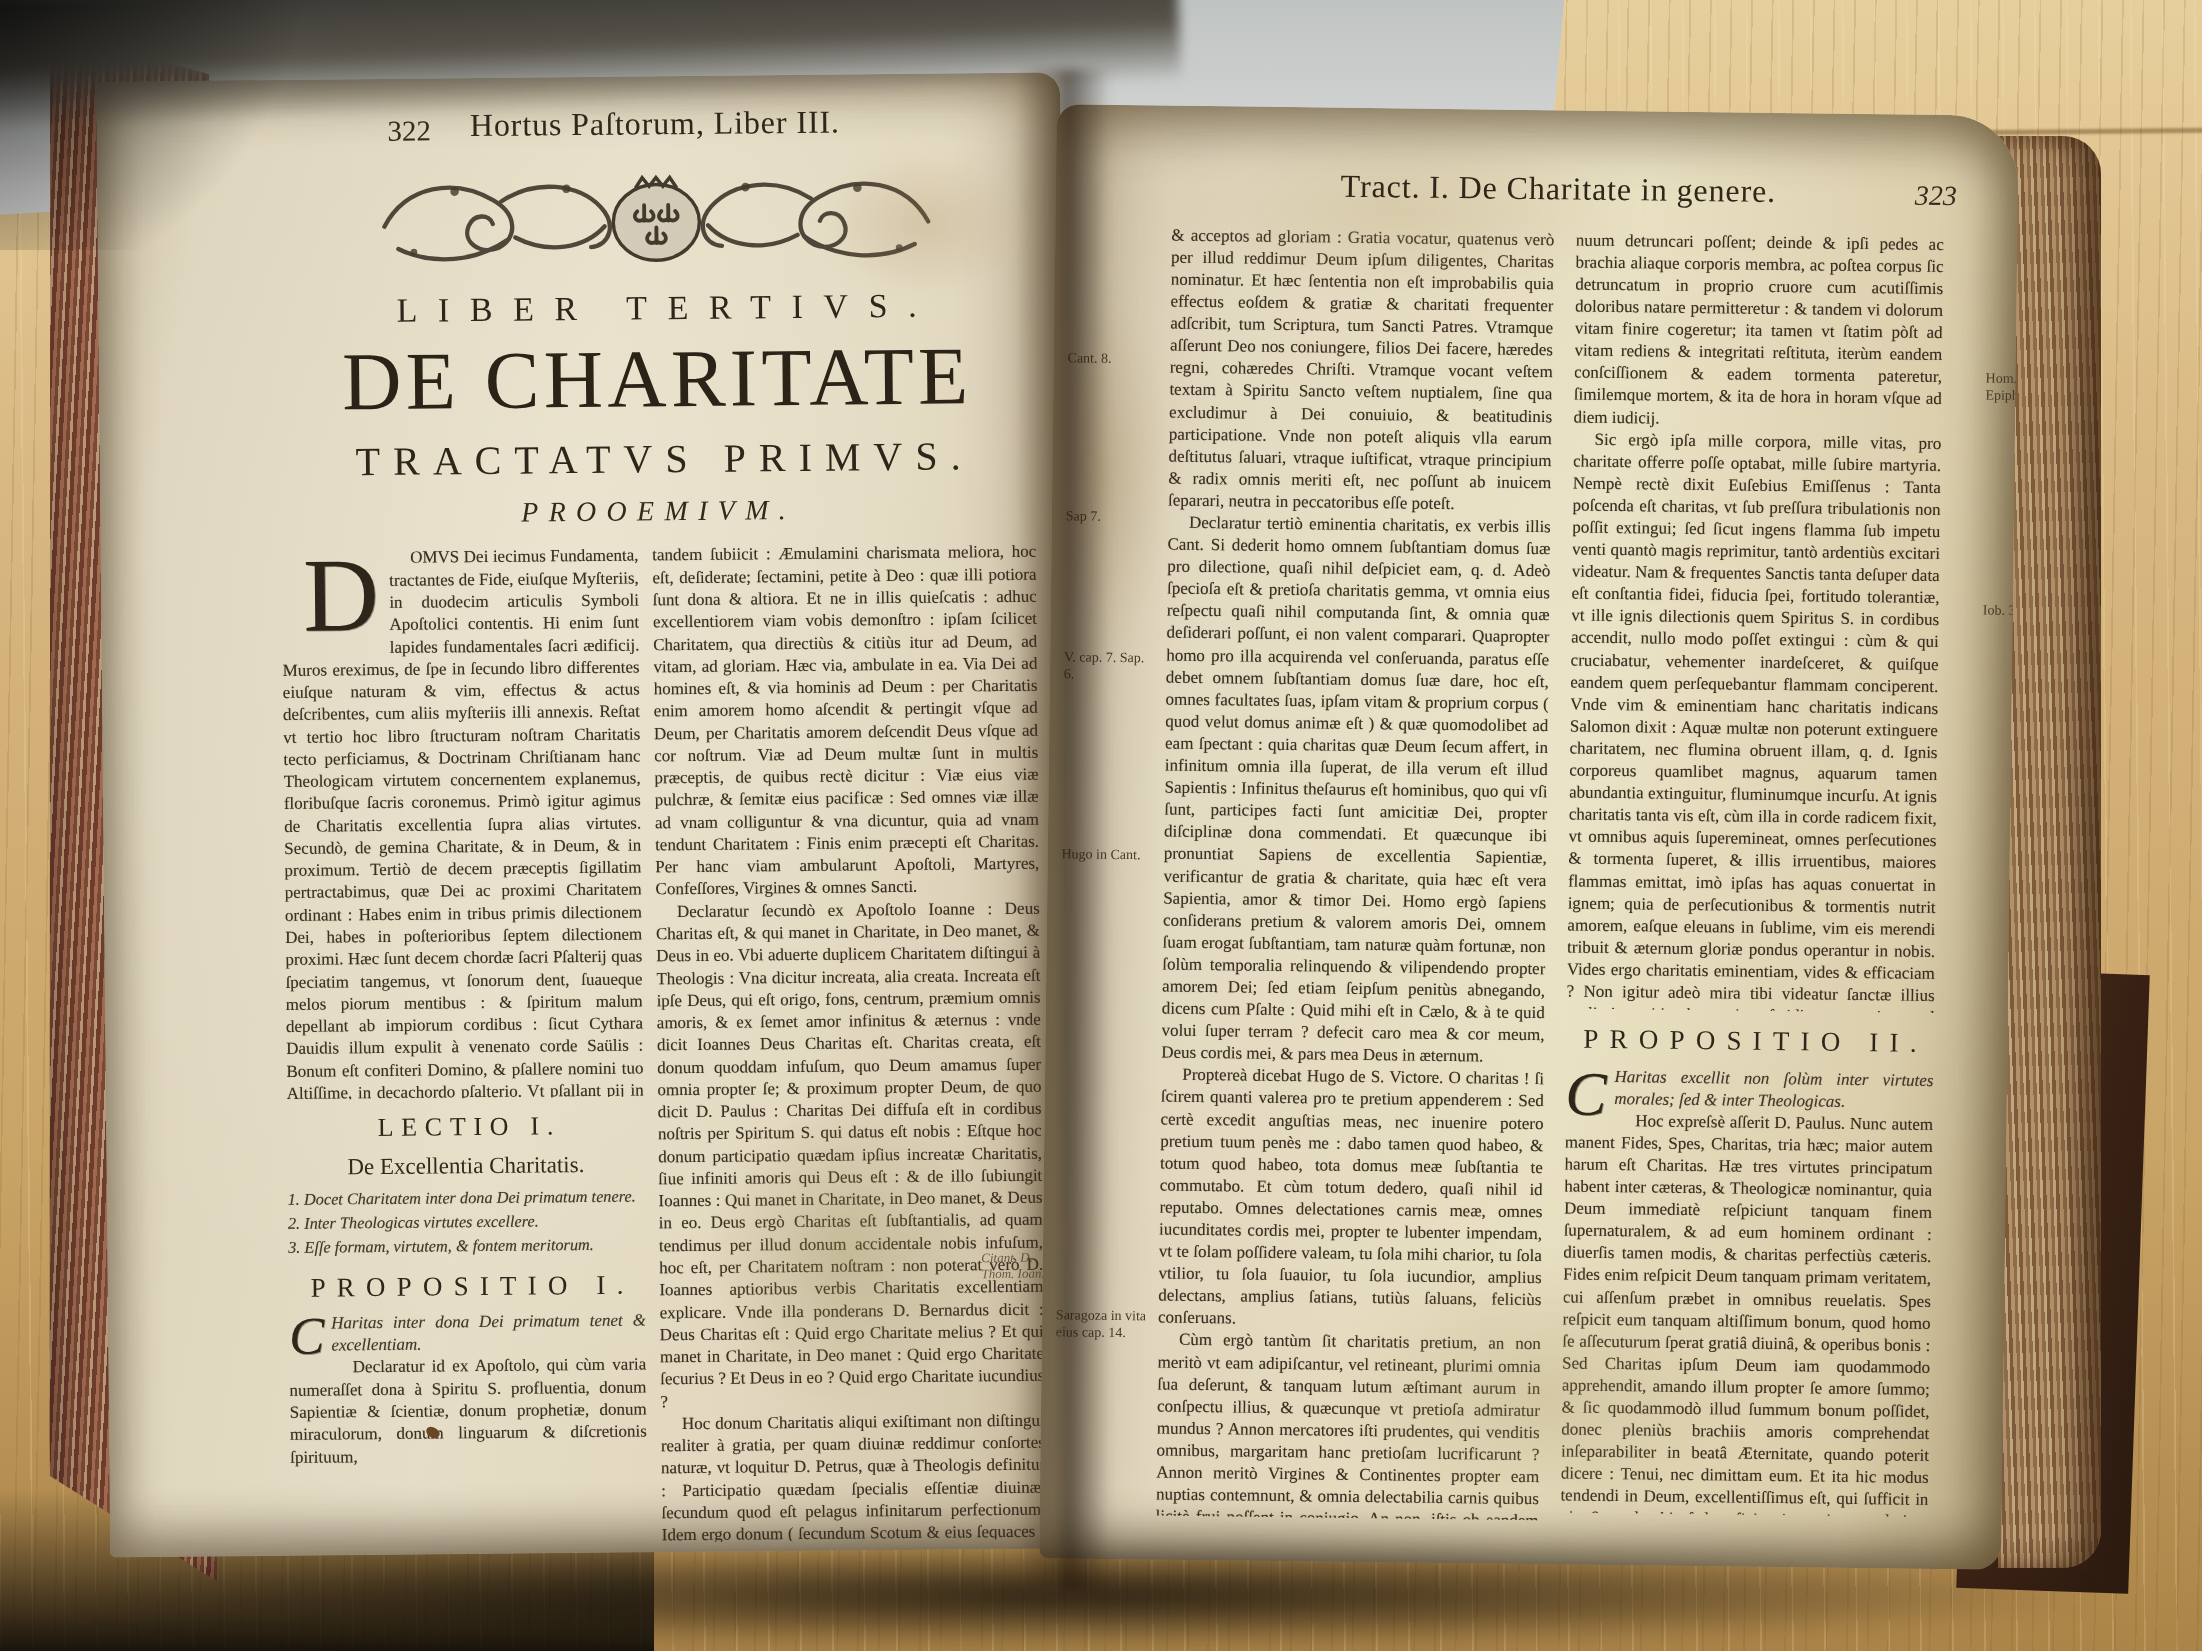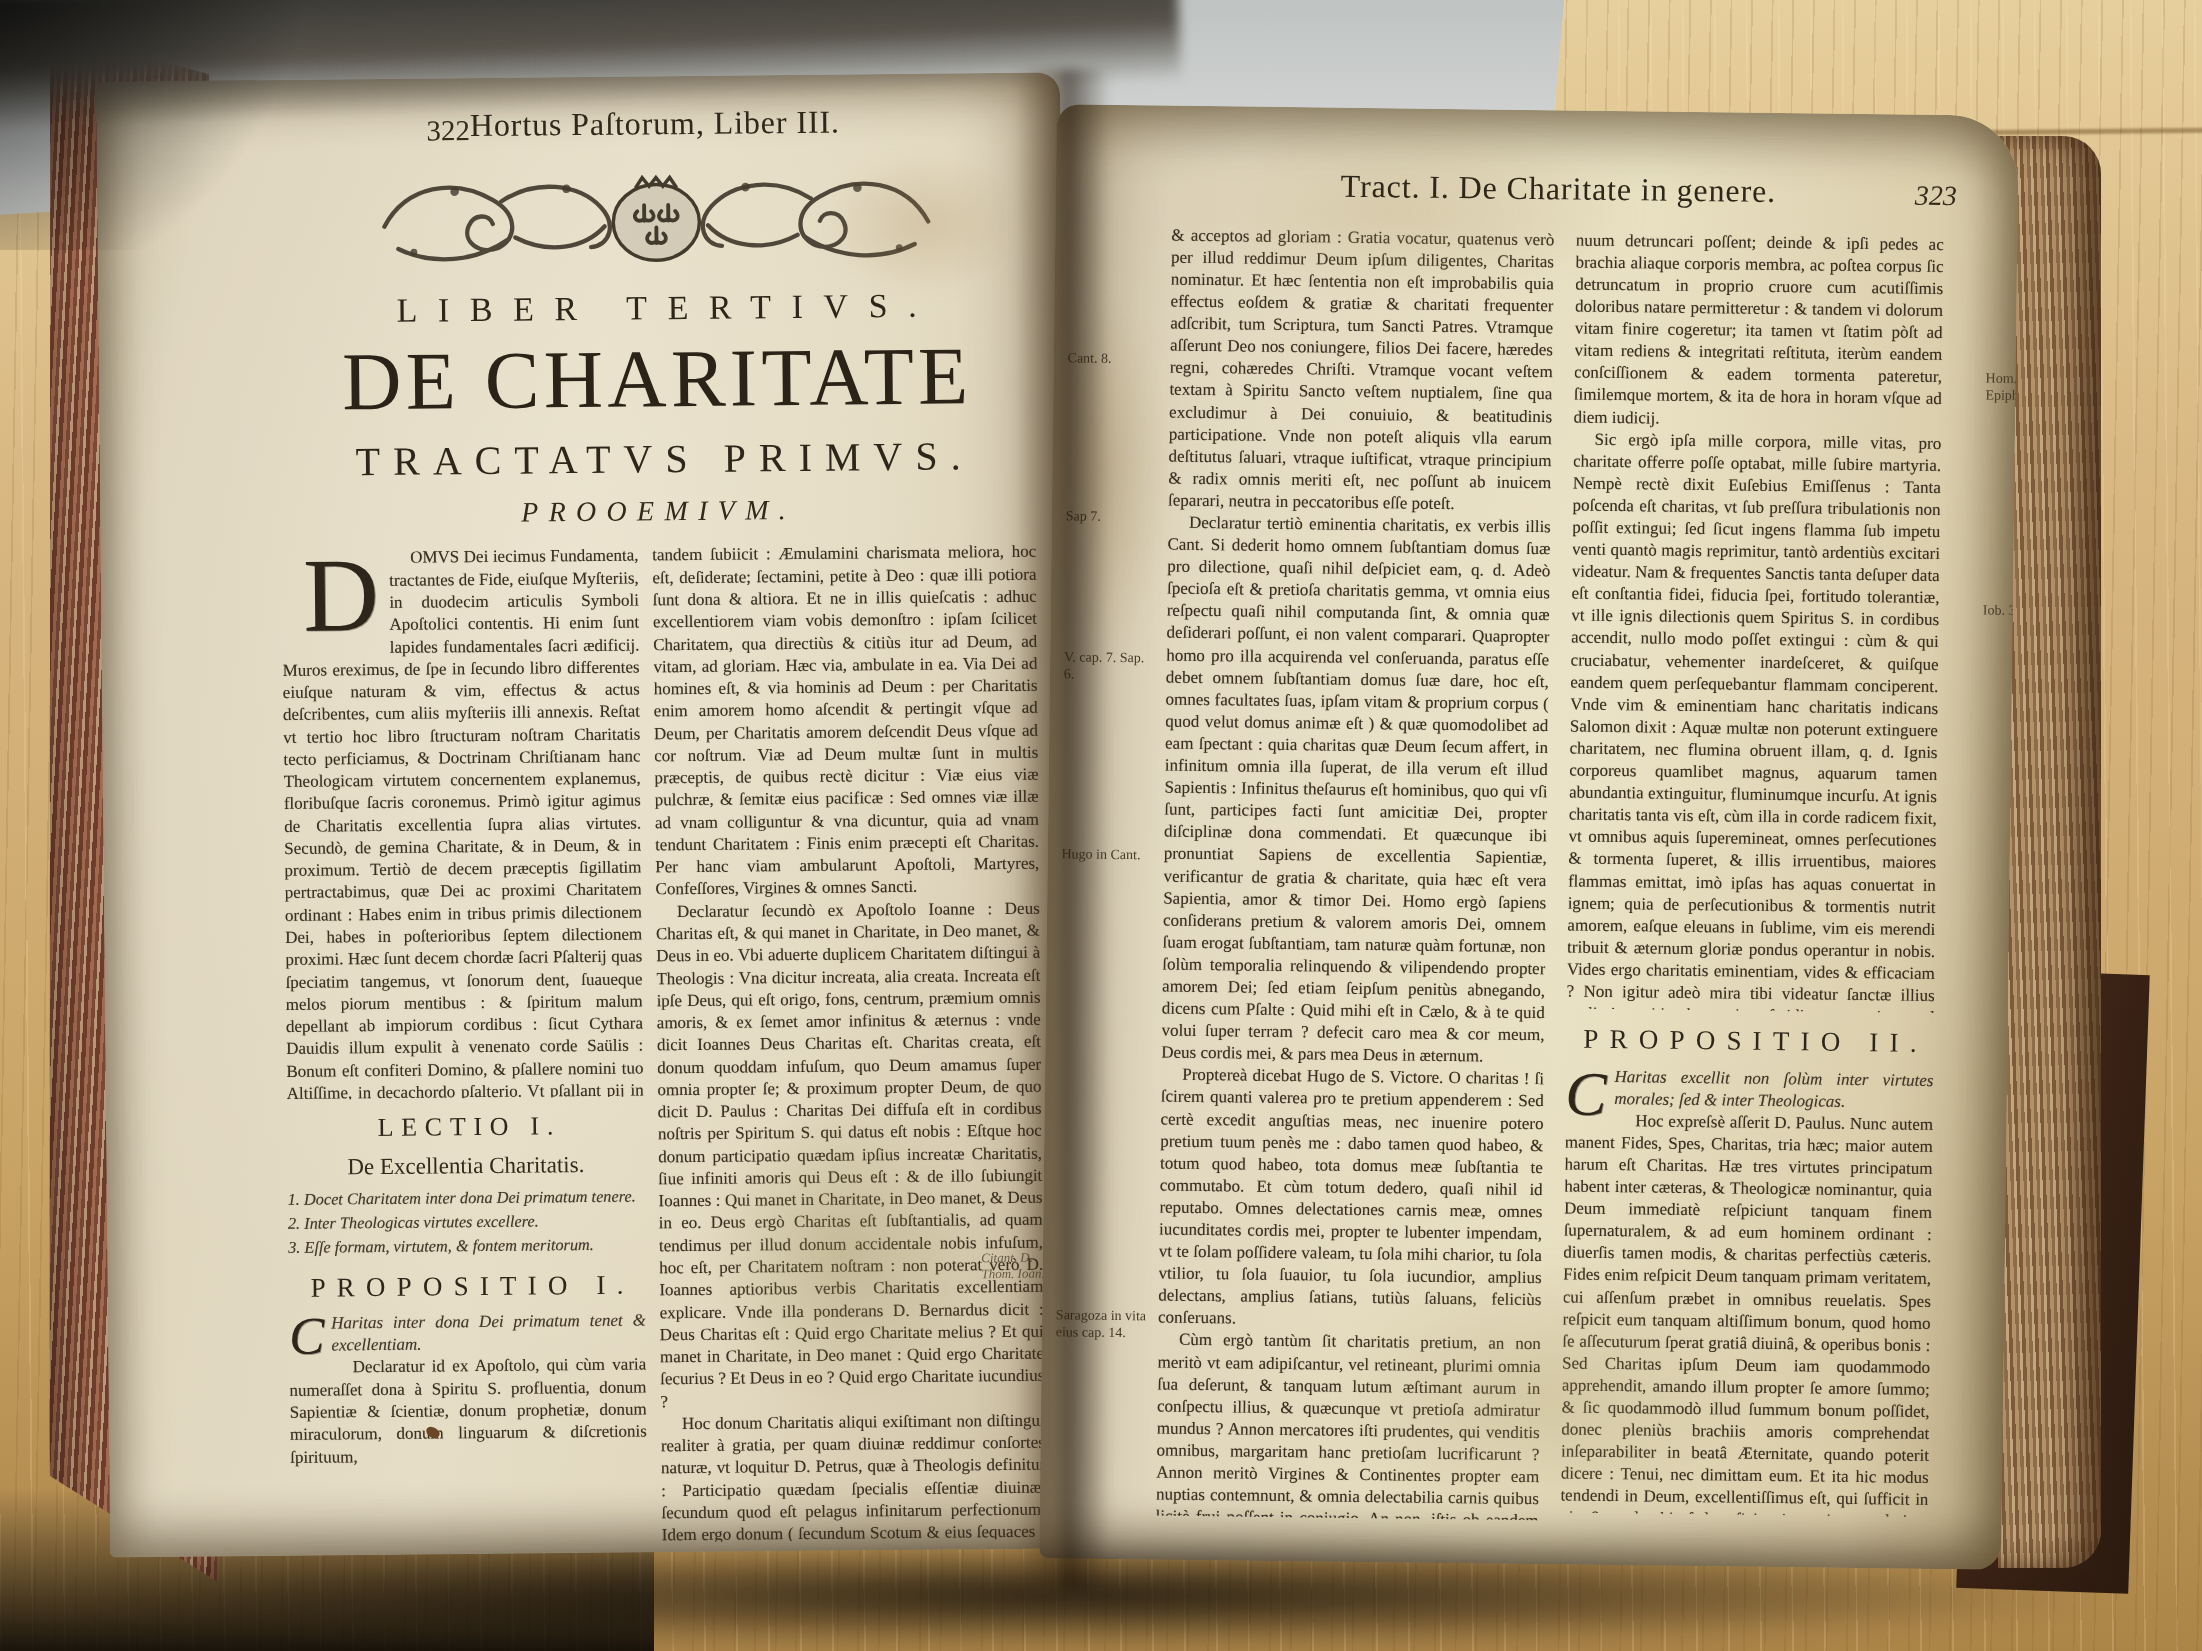--- a/index.html
+++ b/index.html
@@ -62,21 +62,21 @@
   .stA{left:594px;top:1024px;width:284px;height:310px;background:radial-gradient(closest-side,rgba(146,136,84,.34),rgba(146,136,84,0));filter:blur(5.2px);}
   .stB{left:723px;top:77px;width:206px;height:146px;background:radial-gradient(closest-side,rgba(160,130,80,.25),rgba(160,130,80,0));filter:blur(6.9px);}
   .stC{left:317px;top:1349px;width:13.8px;height:9.5px;background:#6a4526;border-radius:50% 40% 50% 50%;transform:rotate(35deg);}
   .stD{left:293px;top:1144px;width:404px;height:284px;background:radial-gradient(closest-side,rgba(165,148,100,.30),rgba(165,148,100,0));filter:blur(8.6px);}
   .stE{left:103px;top:17px;width:482px;height:172px;background:radial-gradient(closest-side,rgba(175,155,105,.28),rgba(175,155,105,0));filter:blur(10.3px);}
   .stF{left:-17px;top:189px;width:138px;height:361px;background:radial-gradient(closest-side,rgba(150,120,70,.25),rgba(150,120,70,0));filter:blur(8.6px);}
 
   
   .lp-content{margin:0 28px 0 181px;}
   .lp-head{position:relative;margin-top:29px;height:46px;}
-  .pagenum{font-size:29px;color:#342b1c;margin-left:39px;}
+  .pagenum{font-size:29px;color:#342b1c;}
   .lp-num{position:absolute;left:110px;top:6.9px;}
   .runhead{text-align:center;font-size:32px;letter-spacing:0.9px;color:#2f2719;}
   .ornament{display:block;margin:8.6px auto 0;width:568px;height:119px;}
   .h-liber{text-align:center;font-size:34px;letter-spacing:20.6px;text-indent:20.6px;margin-top:10.3px;color:#2e261a;}
   .h-main{text-align:center;font-size:82px;letter-spacing:4.3px;margin-top:5.2px;white-space:nowrap;color:#2b2317;}
   .h-tract{text-align:center;font-size:40px;letter-spacing:13px;text-indent:13px;margin-top:8.6px;color:#2e261a;}
   .h-prooem{text-align:center;font-style:italic;font-size:28px;letter-spacing:10.3px;margin-top:13.8px;color:#33291b;}
   .cols{display:flex;margin-top:17px;}
   .lp-cols{gap:13.8px;}
   .col{text-align:justify;}

